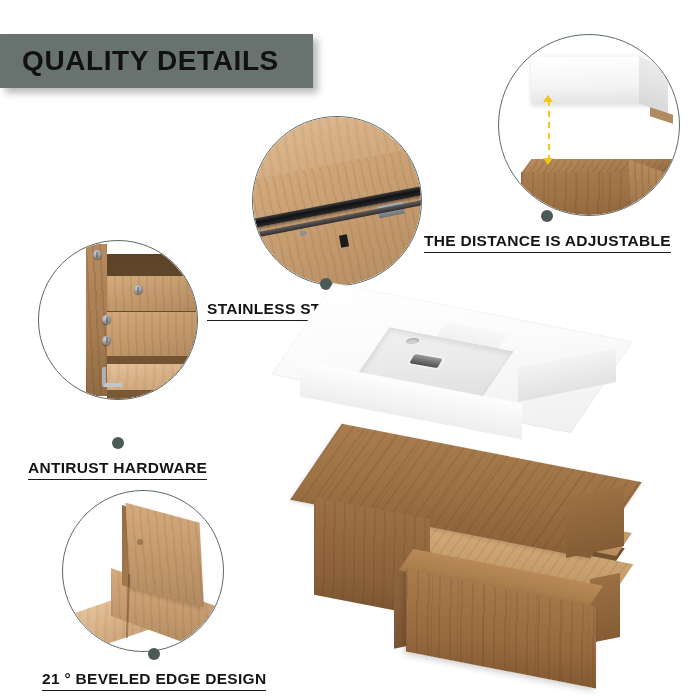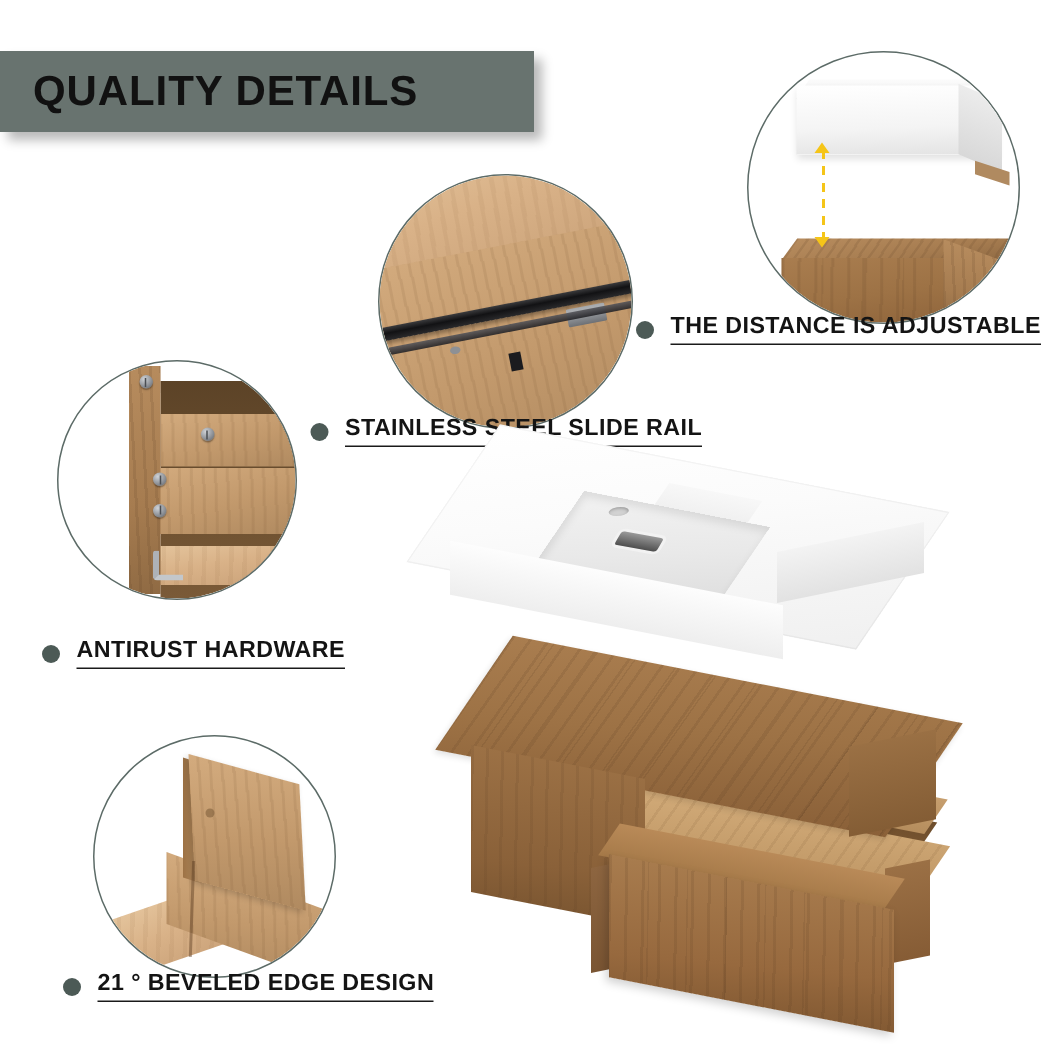--- a/index.html
+++ b/index.html
@@ -6,33 +6,33 @@
   body{
     width:700px;height:700px;
     background:#ffffff;
     font-family:"Liberation Sans", sans-serif;
     overflow:hidden;
   }
   .page{position:relative;width:700px;height:700px;background:#fff;overflow:hidden;}
 
   
   .banner{
-    position:absolute;left:0;top:34px;width:356px;height:54px;
+    position:absolute;left:0;top:34px;width:313px;height:54px;
     background:#68736f;
     box-shadow:5px 5px 7px rgba(0,0,0,.28);
     display:flex;align-items:center;
   }
   .banner-title{
     margin-left:22px;
     font-size:28px;font-weight:bold;letter-spacing:.6px;
     color:#111;white-space:nowrap;
   }
 
   
-  .callout{position:absolute;display:flex;align-items:center;gap:11px;}
+  .callout{position:absolute;display:flex;align-items:center;gap:11px;flex-direction:column;}
   .bullet{
     width:12px;height:12px;border-radius:50%;
     background:#4c5a56;flex:none;
   }
   .callout-text{
     font-size:15.5px;font-weight:bold;letter-spacing:.3px;
     color:#141414;white-space:nowrap;
     border-bottom:1.6px solid #1a1a1a;
     padding-bottom:3px;line-height:1.05;
   }
@@ -282,21 +282,21 @@
   <div class="callout" style="left:424px;top:210px;">
     <span class="bullet"></span>
     <span class="callout-text">THE DISTANCE IS ADJUSTABLE</span>
   </div>
 
   <div class="callout" style="left:207px;top:278px;">
     <span class="bullet"></span>
     <span class="callout-text">STAINLESS STEEL SLIDE RAIL</span>
   </div>
 
-  <div class="callout" style="left:28px;top:426px;">
+  <div class="callout" style="left:28px;top:437px;">
     <span class="bullet"></span>
     <span class="callout-text">ANTIRUST HARDWARE</span>
   </div>
 
   <div class="callout" style="left:42px;top:648px;">
     <span class="bullet"></span>
     <span class="callout-text">21 ° BEVELED EDGE DESIGN</span>
   </div>
 
   <div class="product">

